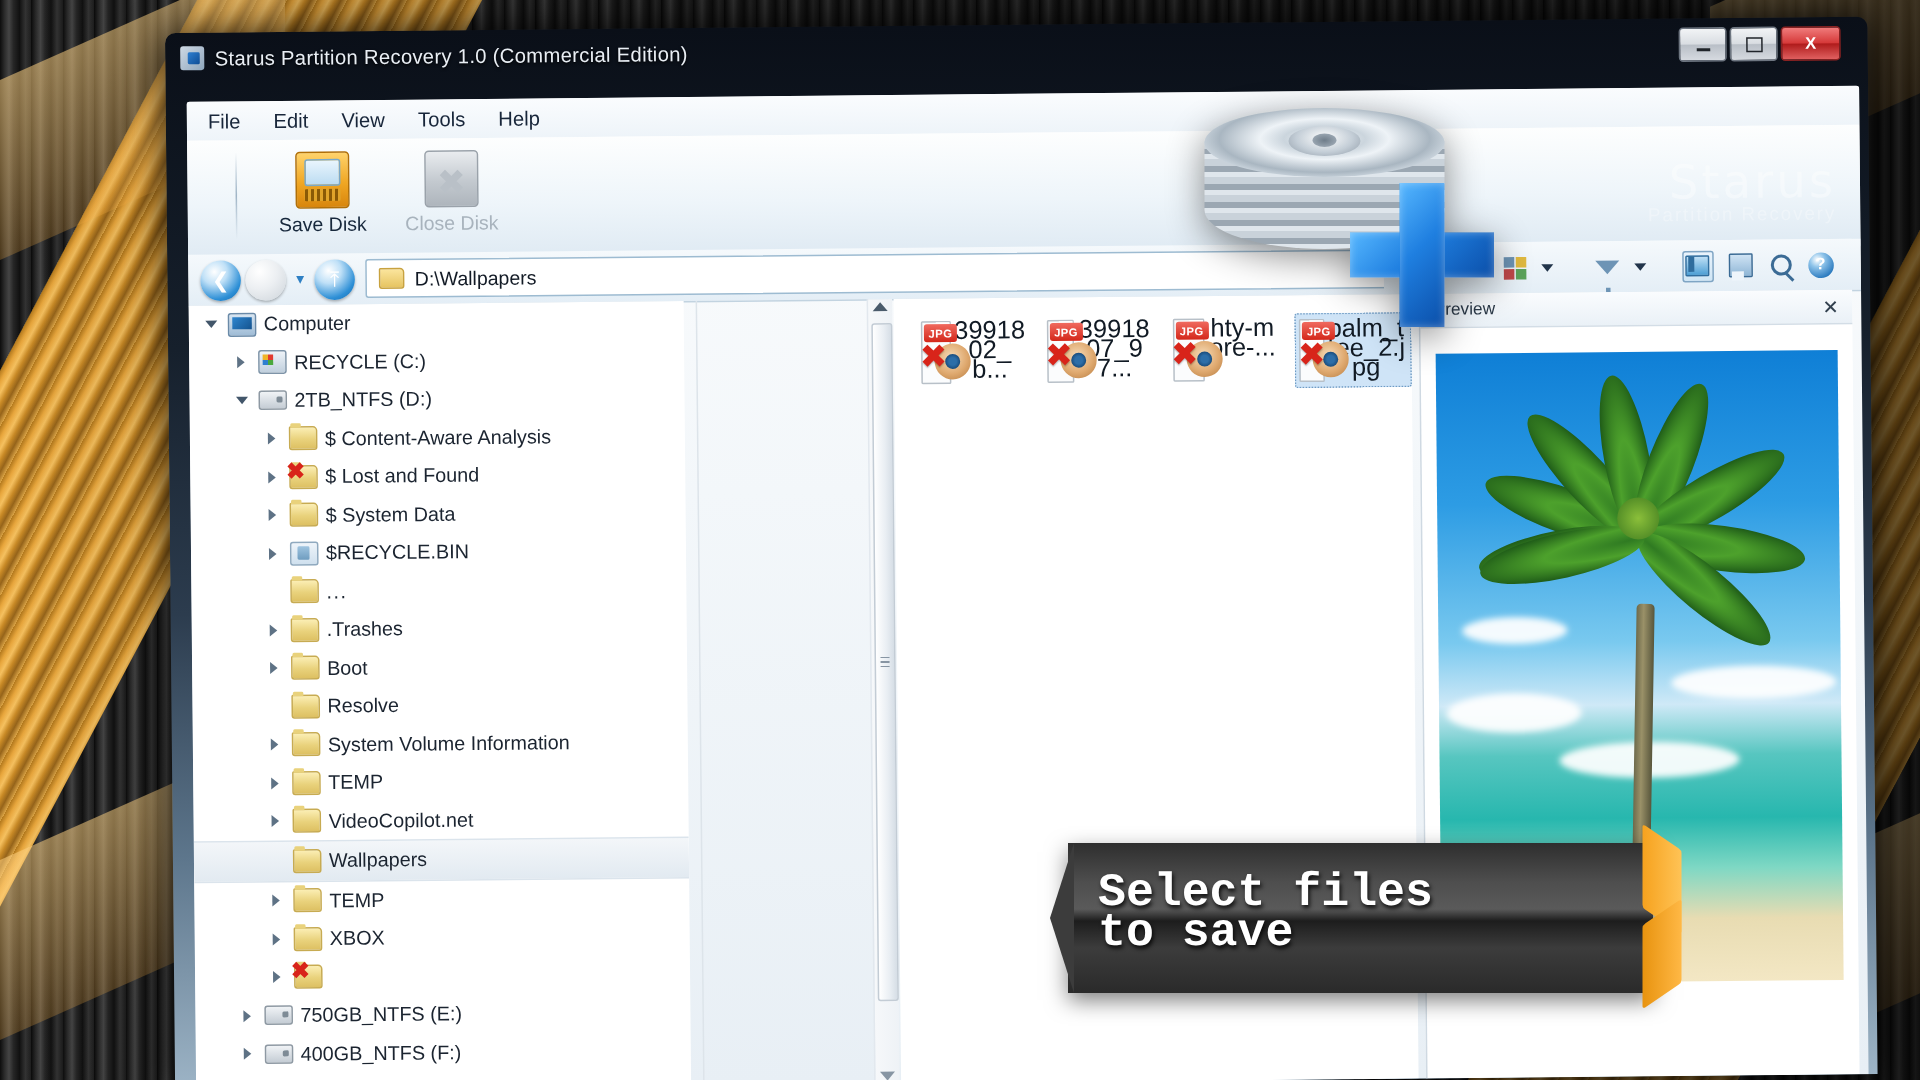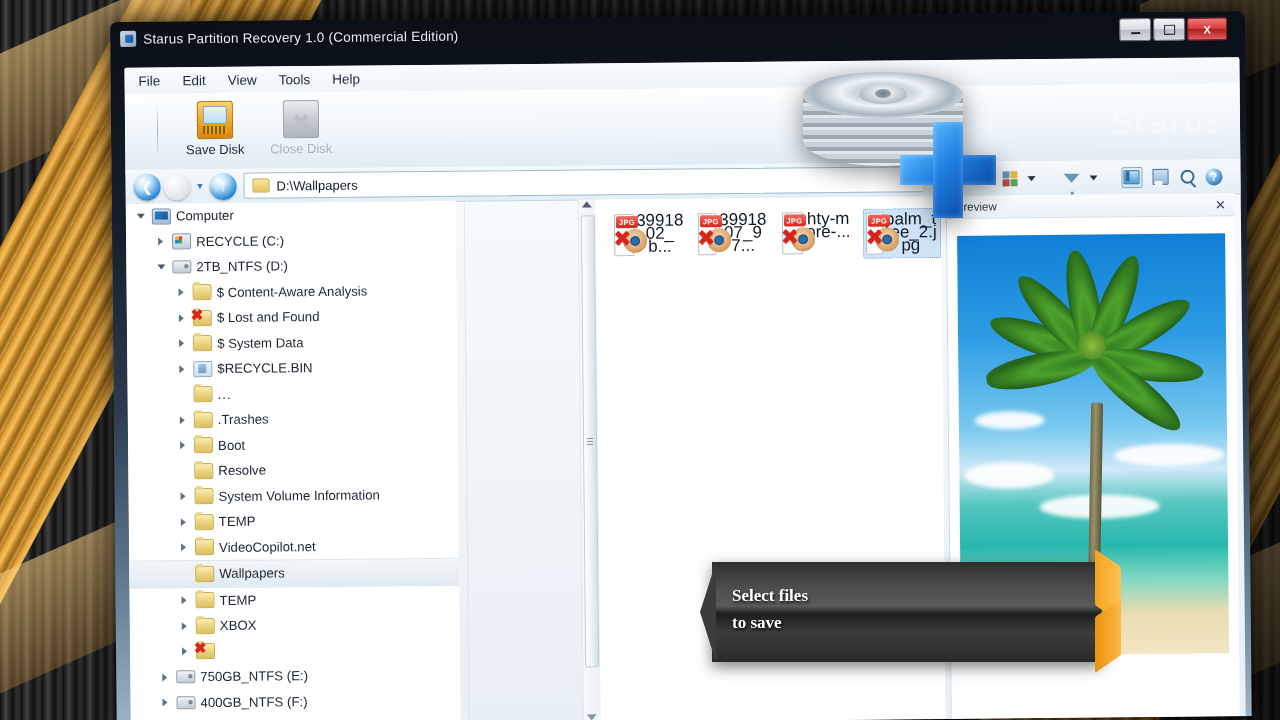--- a/index.html
+++ b/index.html
@@ -266,23 +266,23 @@
   .plus .h{left:0;top:33px;width:96px;height:30px;}
   .plus .v{left:33px;top:0;width:30px;height:96px;}
 
   
   .callout{position:absolute;left:700px;top:562px;width:420px;height:100px;z-index:35;}
   .co-body{position:absolute;left:12px;top:0;width:390px;height:100px;
     background:linear-gradient(180deg,#2e2e2e 0%,#4e4e4e 26%,#5a5a5a 44%,#1d1d1d 52%,#3c3c3c 70%,#2a2a2a 100%);
     box-shadow:0 5px 14px rgba(0,0,0,.5);}
   .co-tail{position:absolute;left:0;top:0;width:0;height:0;
     border-top:50px solid transparent;border-bottom:50px solid transparent;border-right:16px solid #3c3c3c;}
-  .co-text{position:absolute;left:32px;top:20px;color:#fff;font-size:17px;font-weight:bold;
+  .co-text{position:absolute;left:32px;top:20px;color:#fff;font-size:31px;font-weight:bold;
     line-height:27px;text-shadow:1px 2px 3px rgba(0,0,0,.85);
-    font-family:Liberation Serif, serif;}
+    font-family:Liberation Mono, monospace;}
   .co-chev{position:absolute;left:395px;top:-4px;width:52px;height:108px;}
   .co-chev:before{content:"";position:absolute;left:0;top:0;width:26px;height:56px;
     background:linear-gradient(90deg,#f6a21e,#ffc356);transform:skewY(34deg);border-radius:2px;}
   .co-chev:after{content:"";position:absolute;left:0;top:50px;width:26px;height:56px;
     background:linear-gradient(90deg,#e8930f,#ffb845);transform:skewY(-34deg);border-radius:2px;}
 </style>
 </head>
 <body>
 
 <div id="bg">

